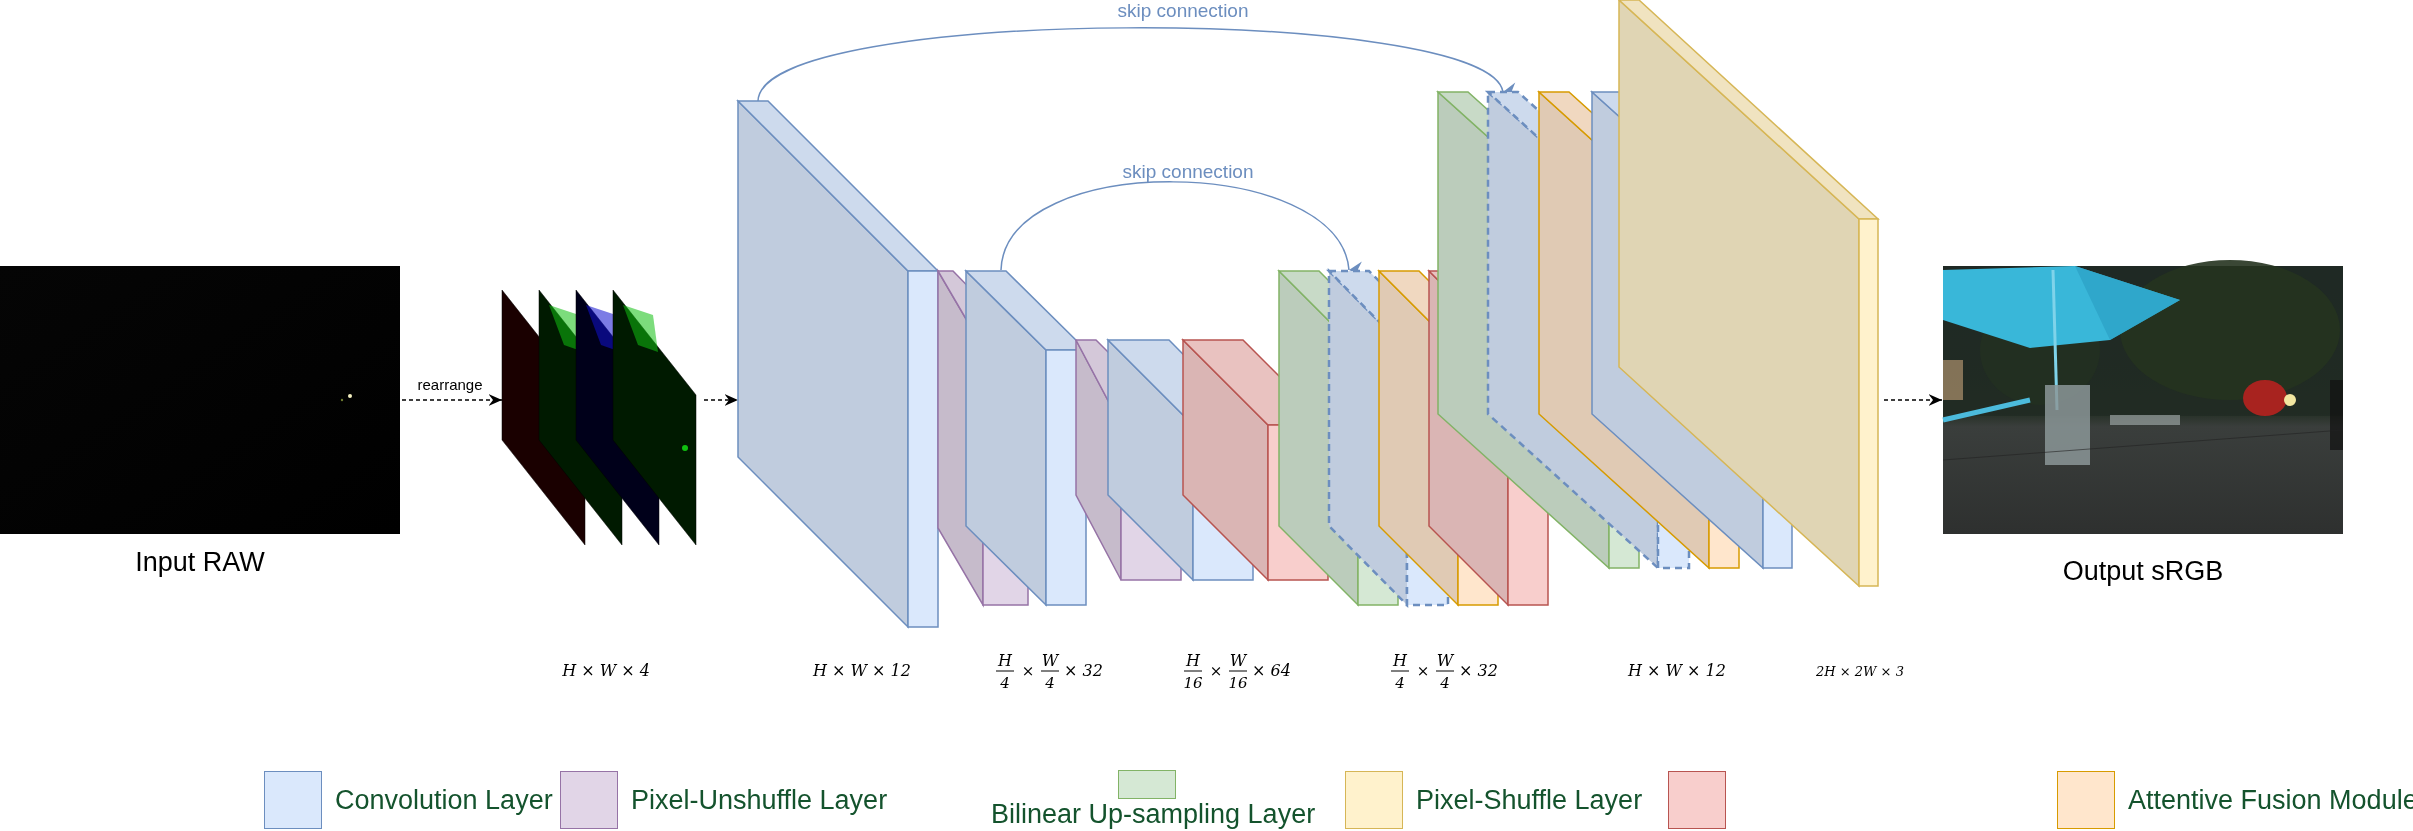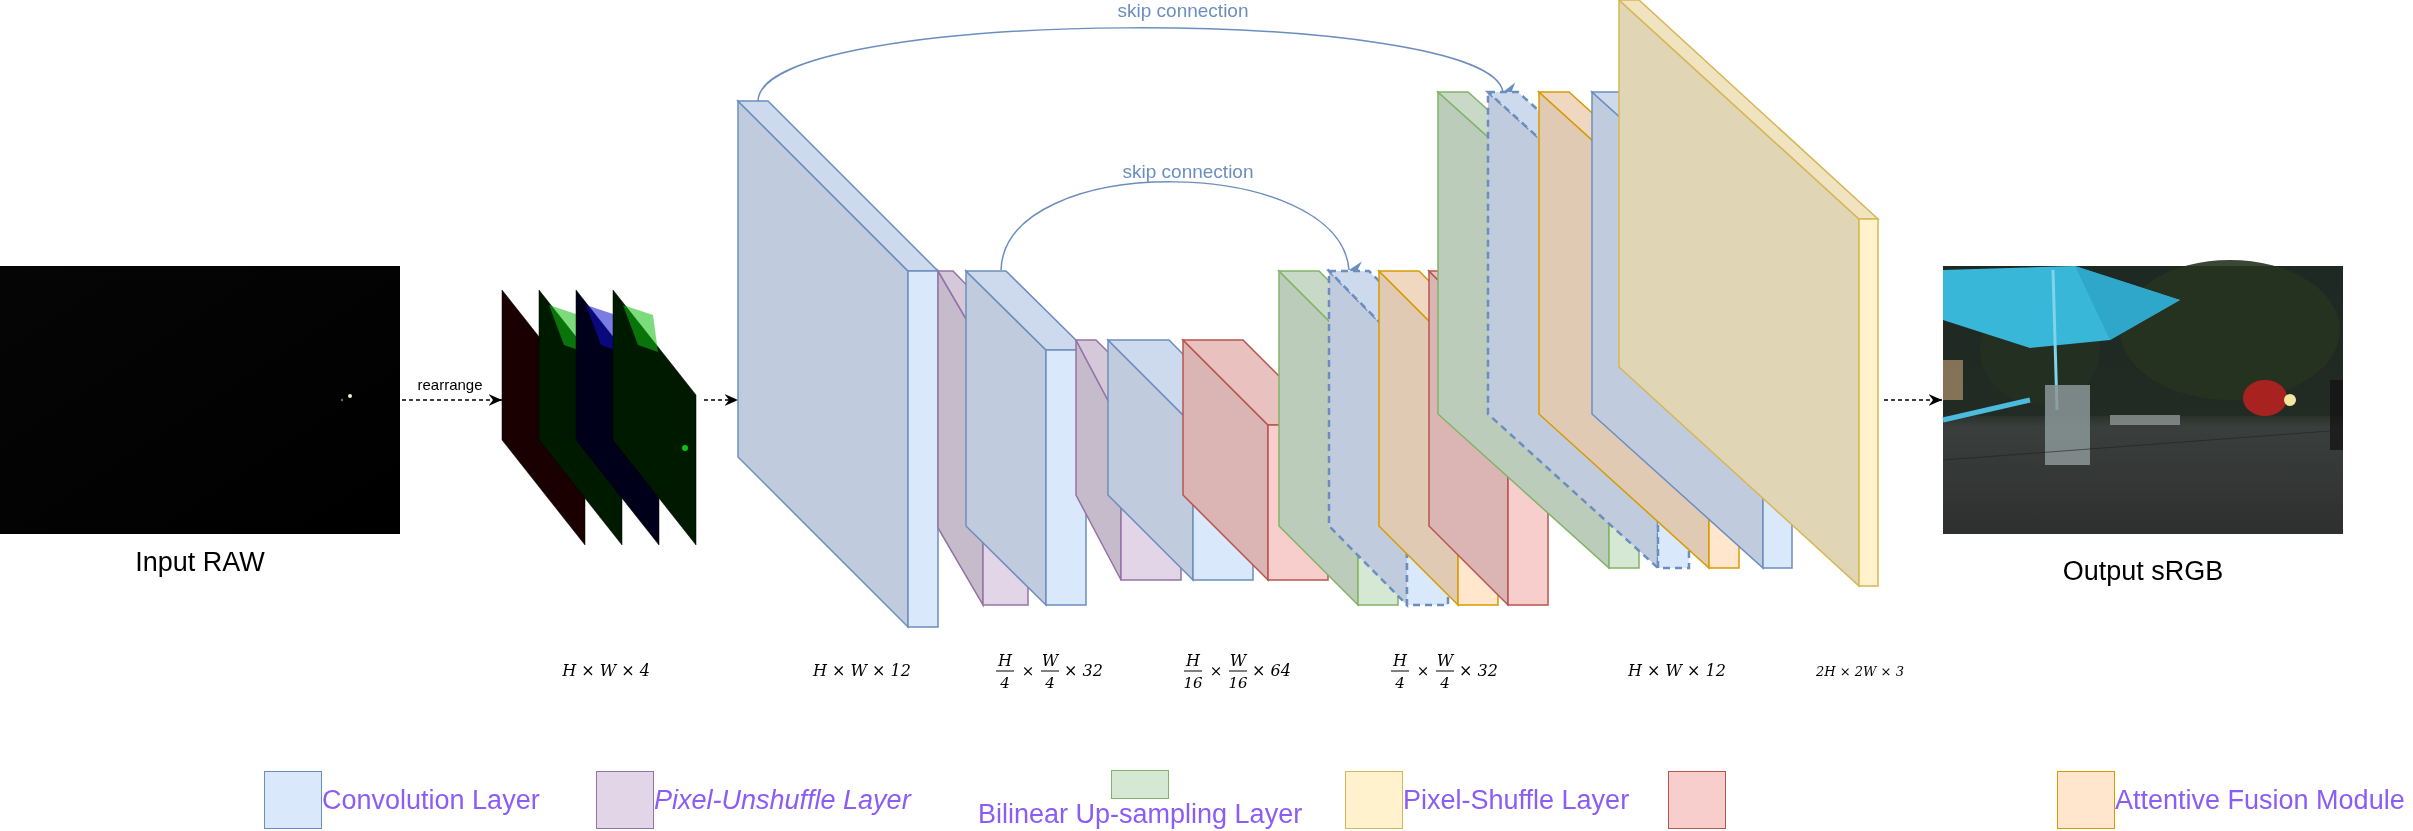--- a/index.html
+++ b/index.html
@@ -3,21 +3,21 @@
 <meta charset="utf-8">
 <style>
   html,body{margin:0;padding:0;background:#ffffff;}
   body{width:2413px;height:831px;position:relative;overflow:hidden;font-family:"Liberation Sans",sans-serif;}
   #canvas{position:absolute;left:0;top:0;}
   .lbl{font-family:"Liberation Sans",sans-serif;}
   .math{font-family:"DejaVu Serif",serif;font-style:italic;}
   .legend{position:absolute;top:770px;left:0;width:2413px;height:60px;}
   .legend-item{position:absolute;top:0;height:60px;display:flex;align-items:center;}
   .legend-swatch{width:58px;height:58px;box-sizing:border-box;border:1.5px solid;}
-  .legend-text{margin-left:0;font-size:27px;color:#8b5cf6;font-family:"Liberation Sans",sans-serif;white-space:nowrap;}
+  .legend-text{margin-left:13px;font-size:27px;color:#14532d;font-family:"Liberation Sans",sans-serif;white-space:nowrap;}
 </style>
 </head>
 <body>
 
 <svg id="canvas" width="2413" height="770" viewBox="0 0 2413 770" xmlns="http://www.w3.org/2000/svg">
   <defs>
     <marker id="arrowBlack" markerWidth="10" markerHeight="10" refX="9" refY="5" orient="auto">
       <path d="M0,1 L9,5 L0,9 L3,5 z" fill="#000"></path>
     </marker>
     <marker id="arrowBlue" markerWidth="12" markerHeight="12" refX="6" refY="10" orient="auto-start-reverse">
@@ -217,21 +217,21 @@
         <text x="1860" y="676" font-size="13" text-anchor="middle" class="math" fill="#000">2H × 2W × 3</text>
       </g>
     </g>
 </svg>
 
 <div class="legend" id="legend">
     <div class="legend-item" style="left: 264px;">
       <div class="legend-swatch" style="background: rgb(218, 232, 252); border-color: rgb(108, 142, 191);"></div>
       <span class="legend-text">Convolution Layer</span>
     </div>
-    <div class="legend-item" style="left: 596px; font-style: italic;">
+    <div class="legend-item" style="left: 560px;">
       <div class="legend-swatch" style="background: rgb(225, 213, 231); border-color: rgb(150, 115, 166);"></div>
       <span class="legend-text">Pixel-Unshuffle Layer</span>
     </div>
     <div class="legend-item" style="left: 978px; flex-direction: column;">
       <div class="legend-swatch" style="background: rgb(213, 232, 212); border-color: rgb(130, 179, 102);"></div>
       <span class="legend-text">Bilinear Up-sampling Layer</span>
     </div>
     <div class="legend-item" style="left: 1345px; text-align: center;">
       <div class="legend-swatch" style="background: rgb(255, 242, 204); border-color: rgb(214, 182, 86);"></div>
       <span class="legend-text">Pixel-Shuffle Layer</span>

